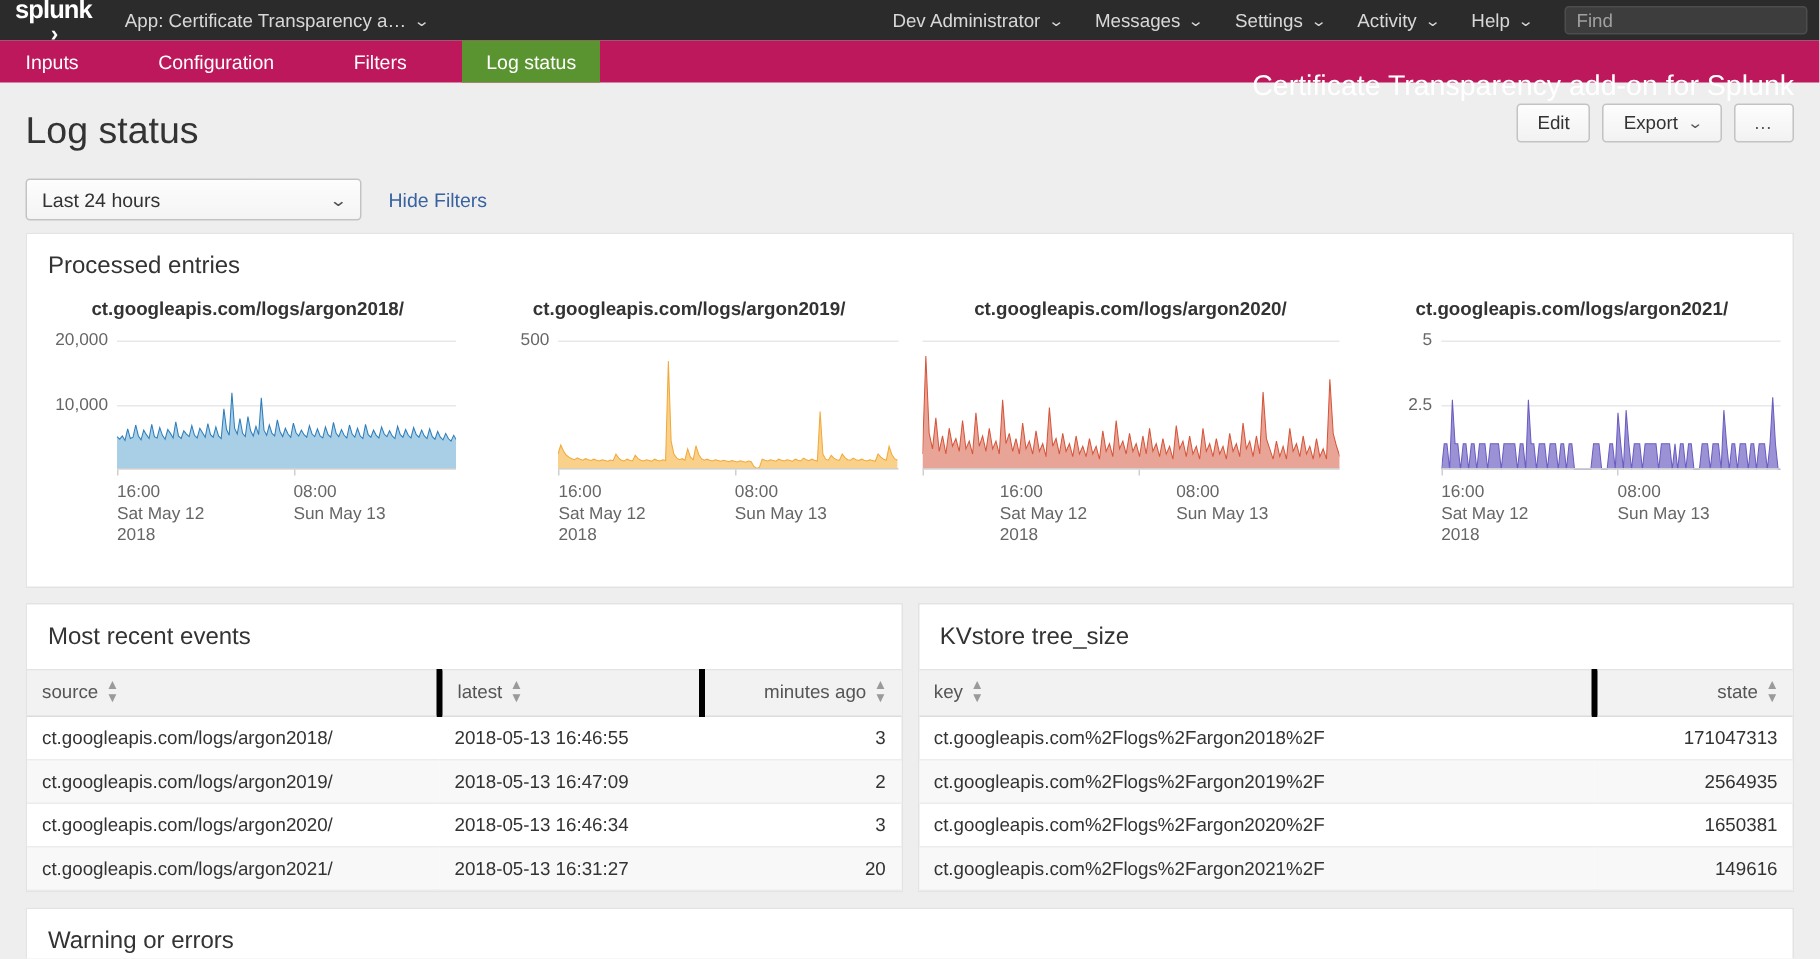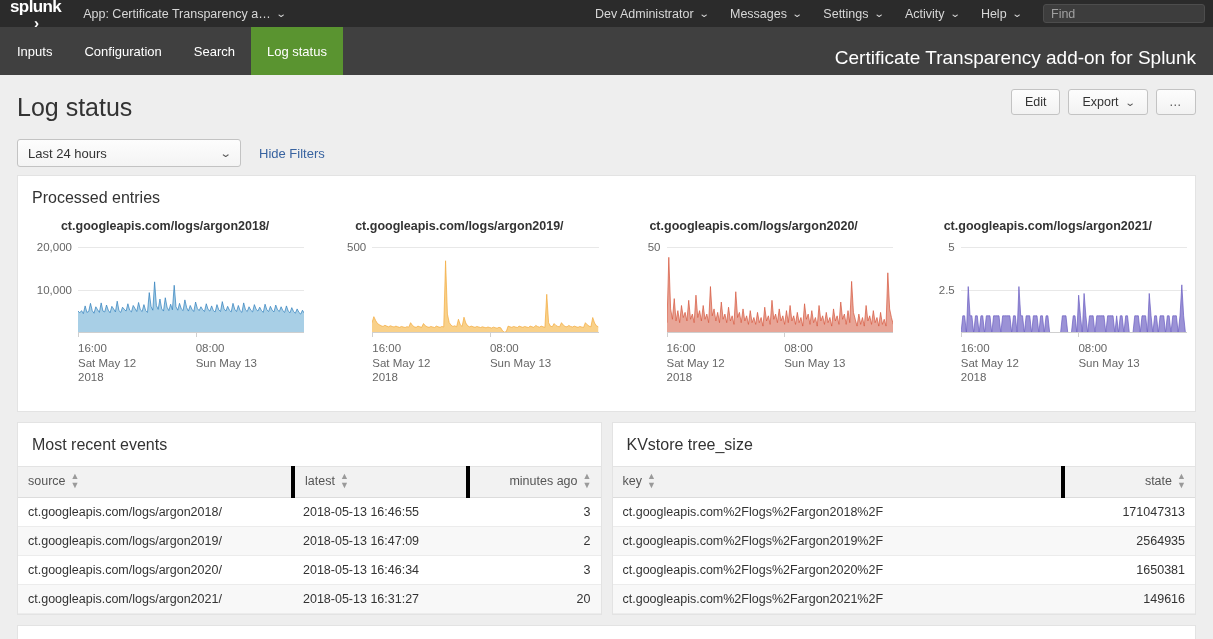--- a/index.html
+++ b/index.html
@@ -76,25 +76,26 @@
     color: #a0a0a0;
     font-size: 12.5px;
     padding: 0 7px;
     line-height: 17px;
     font-family: "Liberation Sans", sans-serif;
   }
   .find-box::placeholder { color: #a0a0a0; opacity: 1; }
 
   
   .appbar {
-    height: 48px;
-    background: #404040;
+    height: 28px;
+    background: #be185d;
     display: flex;
     align-items: stretch;
     position: relative;
+    gap: 21px;
   }
   .appbar-item {
     display: flex;
     align-items: center;
     padding: 0 16px;
     color: #ffffff;
     font-size: 13px;
     white-space: nowrap;
   }
   .appbar-item:first-child { padding-left: 17px; }
@@ -344,21 +345,21 @@
 </div>
 
 <div class="appbar">
   <div class="appbar-item">
     <span>Inputs</span>
   </div>
   <div class="appbar-item">
     <span>Configuration</span>
   </div>
   <div class="appbar-item">
-    <span>Search</span>
+    <span>Filters</span>
   </div>
   <div class="appbar-item active">
     <span>Log status</span>
   </div>
   <div class="appbar-title">Certificate Transparency add-on for Splunk</div>
 </div>
 
 <div class="title-row">
   <div class="page-title">Log status</div>
   <div class="title-actions">
@@ -442,23 +443,20 @@
           </div>
           <div class="xlab" style="left: 52%;">
             <div>08:00</div>
             <div>Sun May 13</div>
           </div>
         </div>
       </div>
       <div class="chart-cell">
         <div class="chart-head">ct.googleapis.com/logs/argon2020/</div>
         <div class="chart-body">
-          <div class="yaxis">
-            <div class="ytick" style="top: 0px;">50</div>
-          </div>
           <div class="plot">
             <div class="gridline" style="top: 0px;"></div>
             <svg viewBox="0 0 100 86" preserveAspectRatio="none">
               <polygon points="0,86 0.000,75.68 0.800,10.32 1.600,61.92 2.400,72.24 3.200,51.60 4.000,73.96 4.800,63.64 5.600,75.68 6.400,58.48 7.200,70.52 8.000,65.36 8.800,73.96 9.600,53.32 10.400,72.24 11.200,67.08 12.000,75.68 12.800,48.16 13.600,70.52 14.400,63.64 15.200,73.96 16.000,58.48 16.800,72.24 17.600,67.08 18.400,75.68 19.200,39.56 20.000,68.80 20.800,61.92 21.600,73.96 22.400,65.36 23.200,75.68 24.000,55.04 24.800,72.24 25.600,67.08 26.400,75.68 27.200,60.20 28.000,73.96 28.800,68.80 29.600,77.40 30.400,44.72 31.200,70.52 32.000,65.36 32.800,75.68 33.600,61.92 34.400,73.96 35.200,68.80 36.000,77.40 36.800,63.64 37.600,75.68 38.400,70.52 39.200,77.40 40.000,65.36 40.800,75.68 41.600,70.52 42.400,79.12 43.200,60.20 44.000,73.96 44.800,68.80 45.600,77.40 46.400,53.32 47.200,72.24 48.000,67.08 48.800,75.68 49.600,61.92 50.400,73.96 51.200,68.80 52.000,77.40 52.800,63.64 53.600,75.68 54.400,58.48 55.200,73.96 56.000,68.80 56.800,77.40 57.600,65.36 58.400,75.68 59.200,70.52 60.000,79.12 60.800,56.76 61.600,72.24 62.400,67.08 63.200,77.40 64.000,63.64 64.800,75.68 65.600,70.52 66.400,79.12 67.200,58.48 68.000,73.96 68.800,68.80 69.600,77.40 70.400,65.36 71.200,75.68 72.000,70.52 72.800,79.12 73.600,61.92 74.400,73.96 75.200,68.80 76.000,77.40 76.800,55.04 77.600,72.24 78.400,67.08 79.200,77.40 80.000,63.64 80.800,75.68 81.600,34.40 82.400,65.36 83.200,72.24 84.000,79.12 84.800,67.08 85.600,77.40 86.400,70.52 87.200,79.12 88.000,58.48 88.800,73.96 89.600,68.80 90.400,77.40 91.200,63.64 92.000,75.68 92.800,70.52 93.600,79.12 94.400,65.36 95.200,77.40 96.000,72.24 96.800,79.12 97.600,25.80 98.400,61.92 99.200,70.52 100.000,77.40  100,86" fill="#e8a597"></polygon>
               <polyline points="0.000,75.68 0.800,10.32 1.600,61.92 2.400,72.24 3.200,51.60 4.000,73.96 4.800,63.64 5.600,75.68 6.400,58.48 7.200,70.52 8.000,65.36 8.800,73.96 9.600,53.32 10.400,72.24 11.200,67.08 12.000,75.68 12.800,48.16 13.600,70.52 14.400,63.64 15.200,73.96 16.000,58.48 16.800,72.24 17.600,67.08 18.400,75.68 19.200,39.56 20.000,68.80 20.800,61.92 21.600,73.96 22.400,65.36 23.200,75.68 24.000,55.04 24.800,72.24 25.600,67.08 26.400,75.68 27.200,60.20 28.000,73.96 28.800,68.80 29.600,77.40 30.400,44.72 31.200,70.52 32.000,65.36 32.800,75.68 33.600,61.92 34.400,73.96 35.200,68.80 36.000,77.40 36.800,63.64 37.600,75.68 38.400,70.52 39.200,77.40 40.000,65.36 40.800,75.68 41.600,70.52 42.400,79.12 43.200,60.20 44.000,73.96 44.800,68.80 45.600,77.40 46.400,53.32 47.200,72.24 48.000,67.08 48.800,75.68 49.600,61.92 50.400,73.96 51.200,68.80 52.000,77.40 52.800,63.64 53.600,75.68 54.400,58.48 55.200,73.96 56.000,68.80 56.800,77.40 57.600,65.36 58.400,75.68 59.200,70.52 60.000,79.12 60.800,56.76 61.600,72.24 62.400,67.08 63.200,77.40 64.000,63.64 64.800,75.68 65.600,70.52 66.400,79.12 67.200,58.48 68.000,73.96 68.800,68.80 69.600,77.40 70.400,65.36 71.200,75.68 72.000,70.52 72.800,79.12 73.600,61.92 74.400,73.96 75.200,68.80 76.000,77.40 76.800,55.04 77.600,72.24 78.400,67.08 79.200,77.40 80.000,63.64 80.800,75.68 81.600,34.40 82.400,65.36 83.200,72.24 84.000,79.12 84.800,67.08 85.600,77.40 86.400,70.52 87.200,79.12 88.000,58.48 88.800,73.96 89.600,68.80 90.400,77.40 91.200,63.64 92.000,75.68 92.800,70.52 93.600,79.12 94.400,65.36 95.200,77.40 96.000,72.24 96.800,79.12 97.600,25.80 98.400,61.92 99.200,70.52 100.000,77.40" fill="none" stroke="#d6563c" stroke-width="0.7" vector-effect="non-scaling-stroke"></polyline>
             </svg>
             <div class="axis-base"></div>
             <div class="axis-tick" style="left: 0%;"></div>
             <div class="axis-tick" style="left: 52%;"></div>
           </div>

